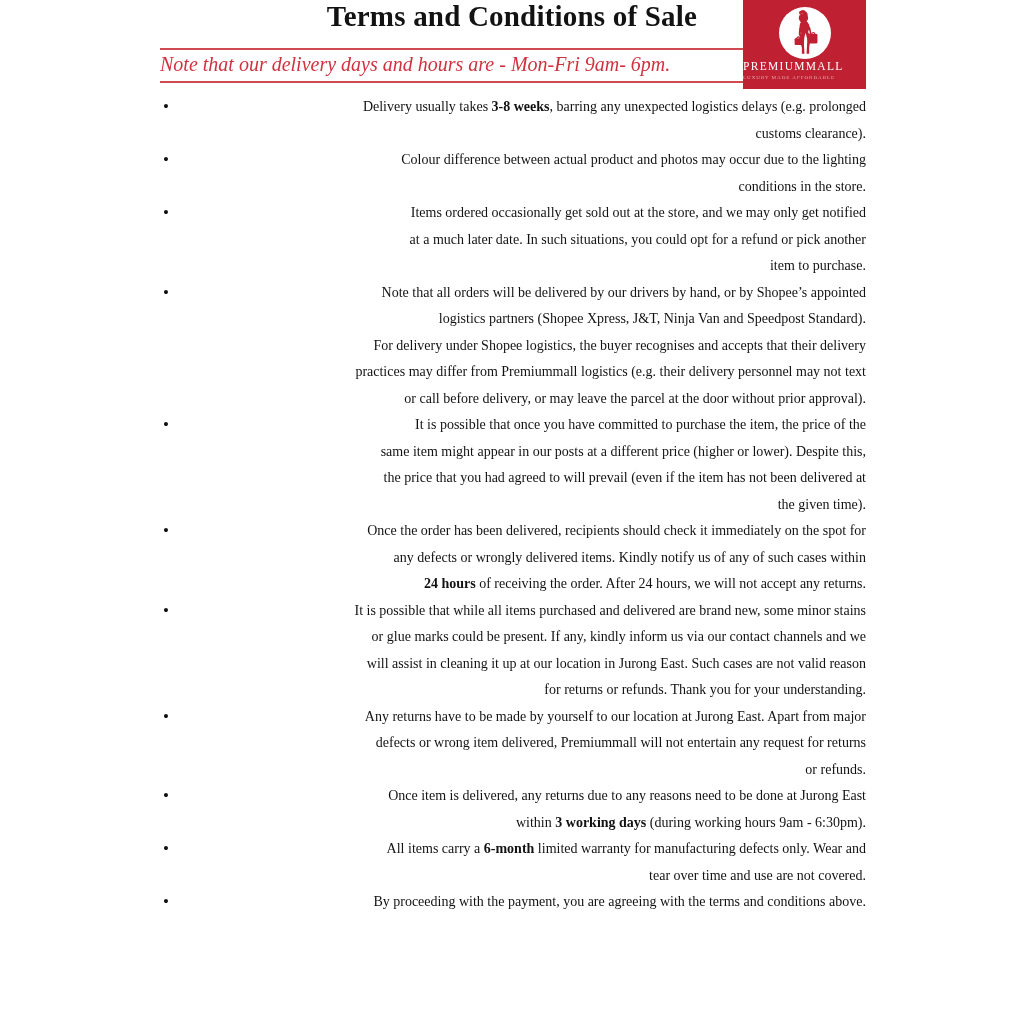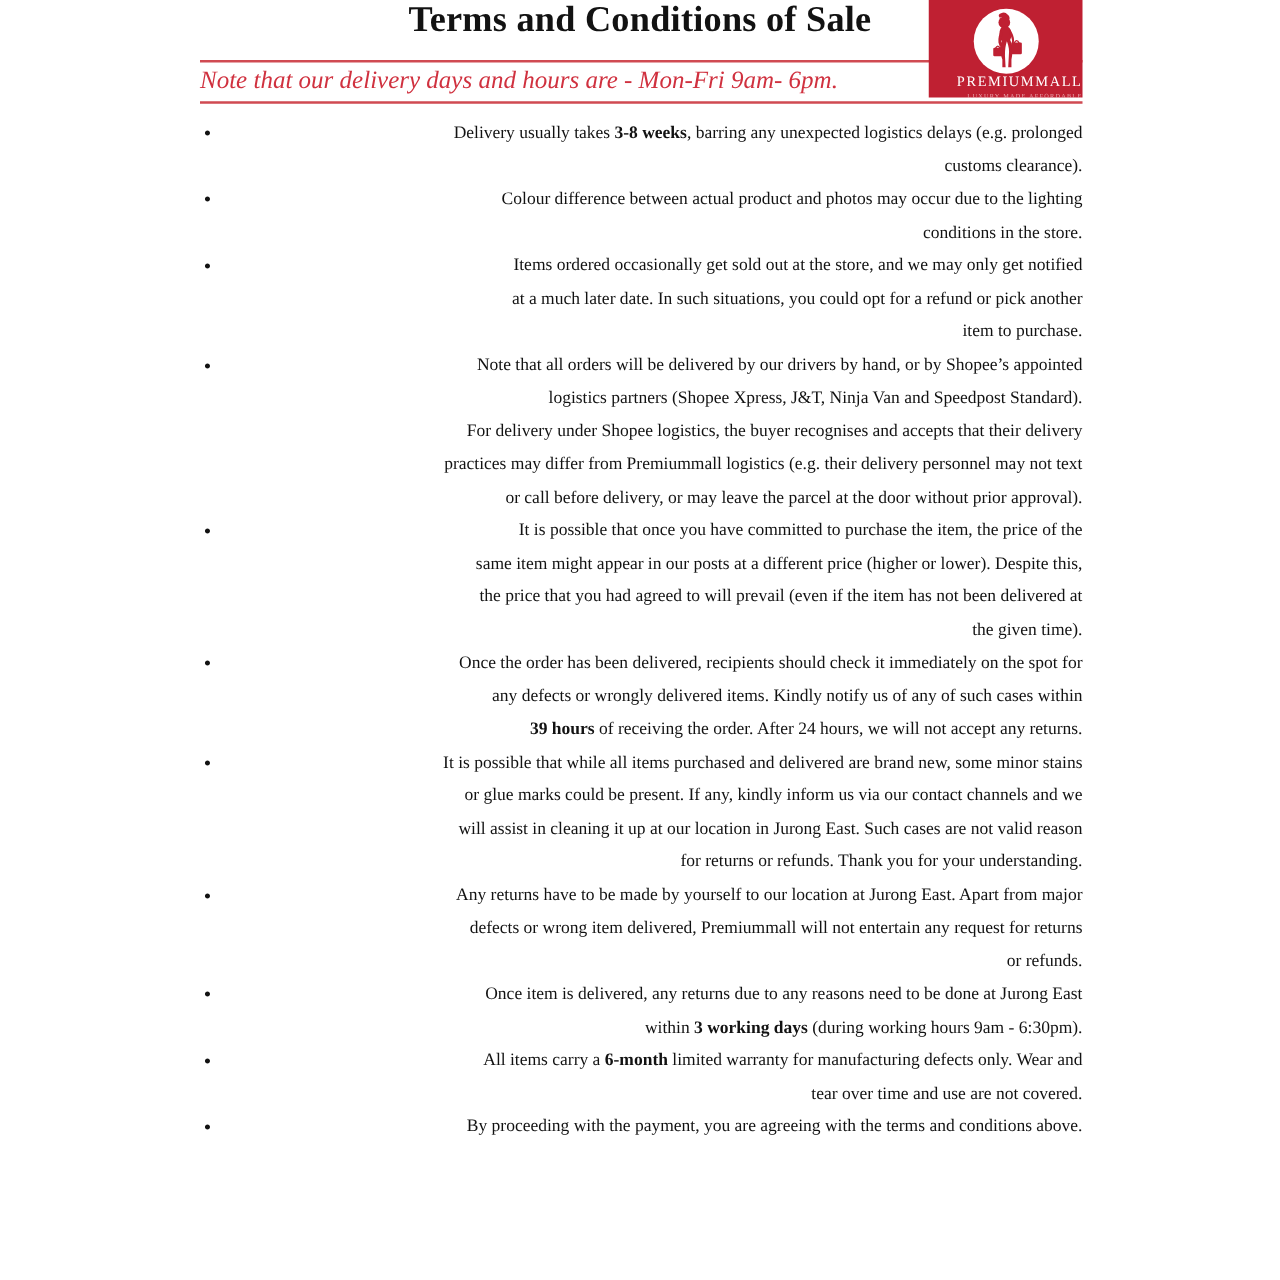--- a/index.html
+++ b/index.html
@@ -14,23 +14,23 @@
   body{
     width:1024px;height:1024px;
     background:#ffffff;
     font-family:"Liberation Serif", serif;
     color:var(--text-black);
     position:relative;
     overflow:hidden;
   }
   .logo{
     position:absolute;top:0;right:158px;
-    width:123px;height:78px;
+    width:123px;height:89px;
     background:var(--brand-red);
-    text-align:right;
+    text-align:left;
   }
   .logo-circle{
     width:52px;height:52px;border-radius:50%;
     background:#ffffff;margin:7px auto 2px auto;
     overflow:hidden;
   }
   .logo-circle svg{display:block;width:52px;height:52px;}
   .logo-name{
     color:#ffffff;font-size:11.5px;letter-spacing:1.3px;
     line-height:1;white-space:nowrap;
@@ -117,20 +117,20 @@
   <div class="note-band">
     <span>Note that our delivery days and hours are - Mon-Fri 9am- 6pm.</span>
   </div>
 
   <ul class="terms">
       <li>Delivery usually takes <b>3-8 weeks</b>, barring any unexpected logistics delays (e.g. prolonged<br>customs clearance).</li>
       <li>Colour difference between actual product and photos may occur due to the lighting<br>conditions in the store.</li>
       <li>Items ordered occasionally get sold out at the store, and we may only get notified<br>at a much later date. In such situations, you could opt for a refund or pick another<br>item to purchase.</li>
       <li>Note that all orders will be delivered by our drivers by hand, or by Shopee’s appointed<br>logistics partners (Shopee Xpress, J&amp;T, Ninja Van and Speedpost Standard).<br>For delivery under Shopee logistics, the buyer recognises and accepts that their delivery<br>practices may differ from Premiummall logistics (e.g. their delivery personnel may not text<br>or call before delivery, or may leave the parcel at the door without prior approval).</li>
       <li>It is possible that once you have committed to purchase the item, the price of the<br>same item might appear in our posts at a different price (higher or lower). Despite this,<br>the price that you had agreed to will prevail (even if the item has not been delivered at<br>the given time).</li>
-      <li>Once the order has been delivered, recipients should check it immediately on the spot for<br>any defects or wrongly delivered items. Kindly notify us of any of such cases within<br><b>39 hours</b> of receiving the order. After 24 hours, we will not accept any returns.</li>
+      <li>Once the order has been delivered, recipients should check it immediately on the spot for<br>any defects or wrongly delivered items. Kindly notify us of any of such cases within<br><b>24 hours</b> of receiving the order. After 24 hours, we will not accept any returns.</li>
       <li>It is possible that while all items purchased and delivered are brand new, some minor stains<br>or glue marks could be present. If any, kindly inform us via our contact channels and we<br>will assist in cleaning it up at our location in Jurong East. Such cases are not valid reason<br>for returns or refunds. Thank you for your understanding.</li>
       <li>Any returns have to be made by yourself to our location at Jurong East. Apart from major<br>defects or wrong item delivered, Premiummall will not entertain any request for returns<br>or refunds.</li>
       <li>Once item is delivered, any returns due to any reasons need to be done at Jurong East<br>within <b>3 working days</b> (during working hours 9am - 6:30pm).</li>
       <li>All items carry a <b>6-month</b> limited warranty for manufacturing defects only. Wear and<br>tear over time and use are not covered.</li>
       <li>By proceeding with the payment, you are agreeing with the terms and conditions above.</li>
     </ul>
 </div>
 
 </body></html>

